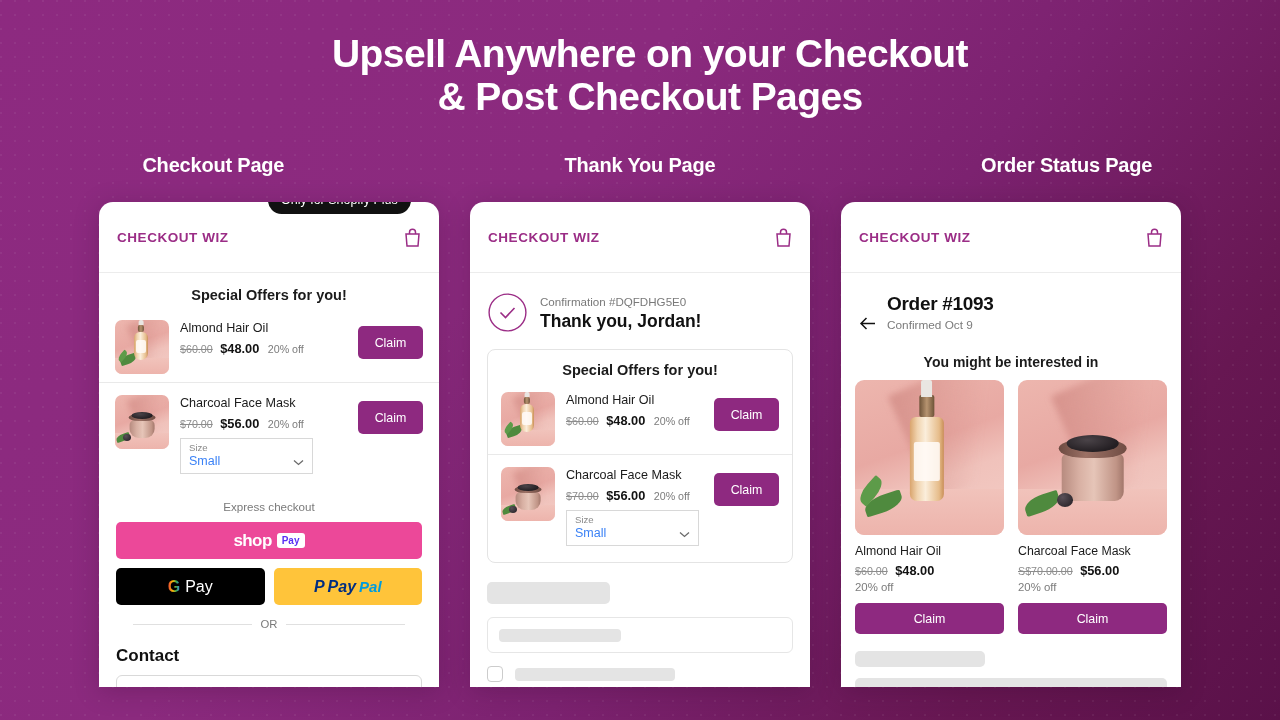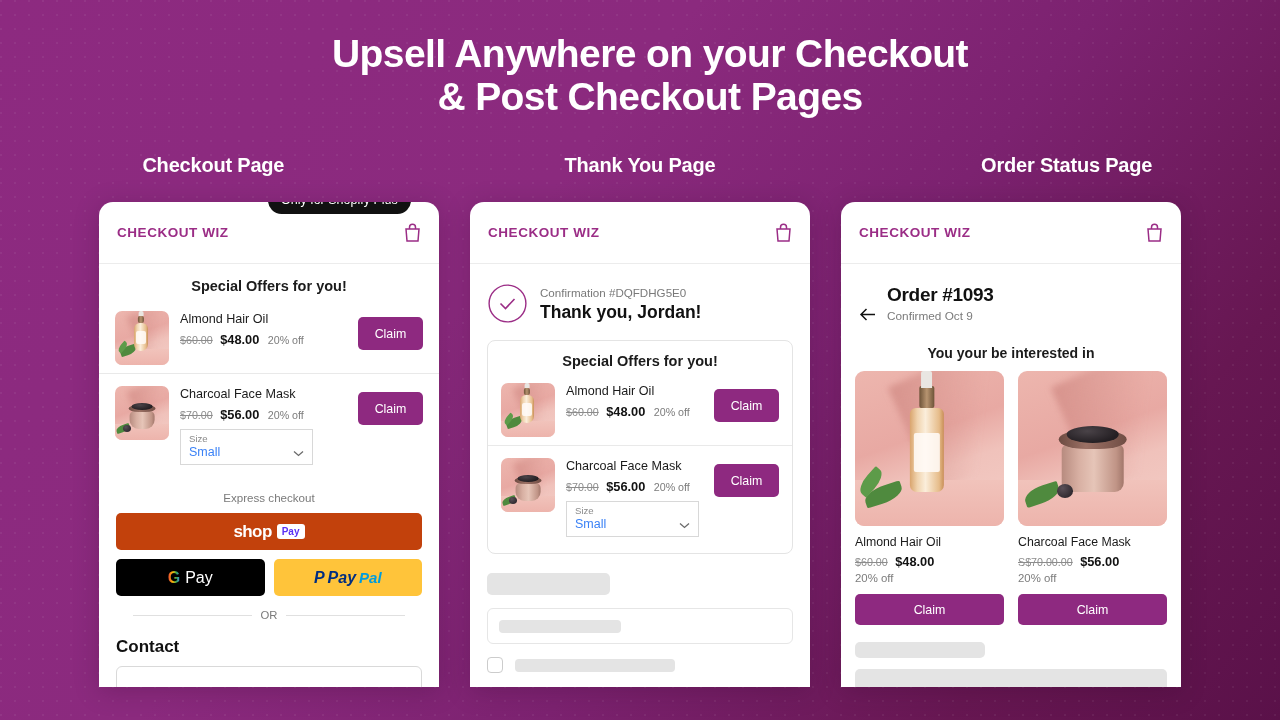--- a/index.html
+++ b/index.html
@@ -29,21 +29,21 @@
   }
 
   
   .cards { display:flex; justify-content:center; gap:31px; margin-top:25px; }
   .card {
     width:340px; height:485px; background:#fff;
     border-radius:14px 14px 0 0; position:relative;
     overflow:hidden; box-shadow:0 4px 26px rgba(40,0,35,.22);
   }
   .brandbar {
-    height:62px; display:flex; align-items:center; justify-content:space-between;
+    height:71px; display:flex; align-items:center; justify-content:space-between;
     padding:0 18px; border-bottom:1px solid #ececec;
   }
   .brand { color:#9b2d86; font-size:13.5px; font-weight:700; letter-spacing:.55px; }
   .bag { width:17px; height:19px; }
 
   
   .plus-badge {
     position:absolute; top:-15px; left:169px;
     background:#111; color:#fff; font-size:12.5px; font-weight:500;
     padding:6px 13px 7px; border-radius:15px; white-space:nowrap; z-index:6;
@@ -74,21 +74,21 @@
     max-width:133px; background:#fff;
   }
   .size-lab { font-size:9.6px; color:#8a8a8a; line-height:12px; }
   .size-val { font-size:12.5px; color:#3b82f6; line-height:15px; }
   .chev { width:11px; height:7px; flex:none; }
 
   
   .express { text-align:center; font-size:11.6px; color:#7a7a7a; padding:18px 0 9px; }
   .pay-wrap { padding:0 17px; }
   .shoppay {
-    height:37px; background:#c2410c; border-radius:5px; display:flex;
+    height:37px; background:#ec4899; border-radius:5px; display:flex;
     align-items:center; justify-content:center; gap:5px; cursor:pointer;
   }
   .shoppay .sp-text { color:#fff; font-size:17px; font-weight:700; letter-spacing:-.6px; }
   .shoppay .sp-pill {
     background:#fff; color:#5a31f4; font-size:10px; font-weight:700;
     border-radius:3px; padding:2px 5px;
   }
   .pay-row { display:flex; gap:9px; margin-top:9px; }
   .gpay {
     flex:1; height:37px; background:#000; border-radius:5px; cursor:pointer;
@@ -424,21 +424,21 @@
         <svg viewBox="0 0 17 17" fill="none" stroke="#111" stroke-width="1.5">
           <path d="M16 8.5H2M7.5 3L2 8.5 7.5 14"></path>
         </svg>
       </span>
       <div>
         <div class="os-title">Order #1093</div>
         <div class="os-sub">Confirmed Oct 9</div>
       </div>
     </div>
 
-    <div class="os-interest">You your be interested in</div>
+    <div class="os-interest">You might be interested in</div>
 
     <div class="grid">
       <div class="g-cell">
         <div class="g-img">
           <div class="ph">
               <div class="ph-bg"></div>
               <div class="ph-shadow"></div>
               <div class="ph-floor"></div>
             <div class="leaf" style="bottom:15%;left:6%;width:26%;height:11%"></div>
             <div class="leaf l2" style="bottom:24%;left:1%;width:20%;height:9%"></div>

